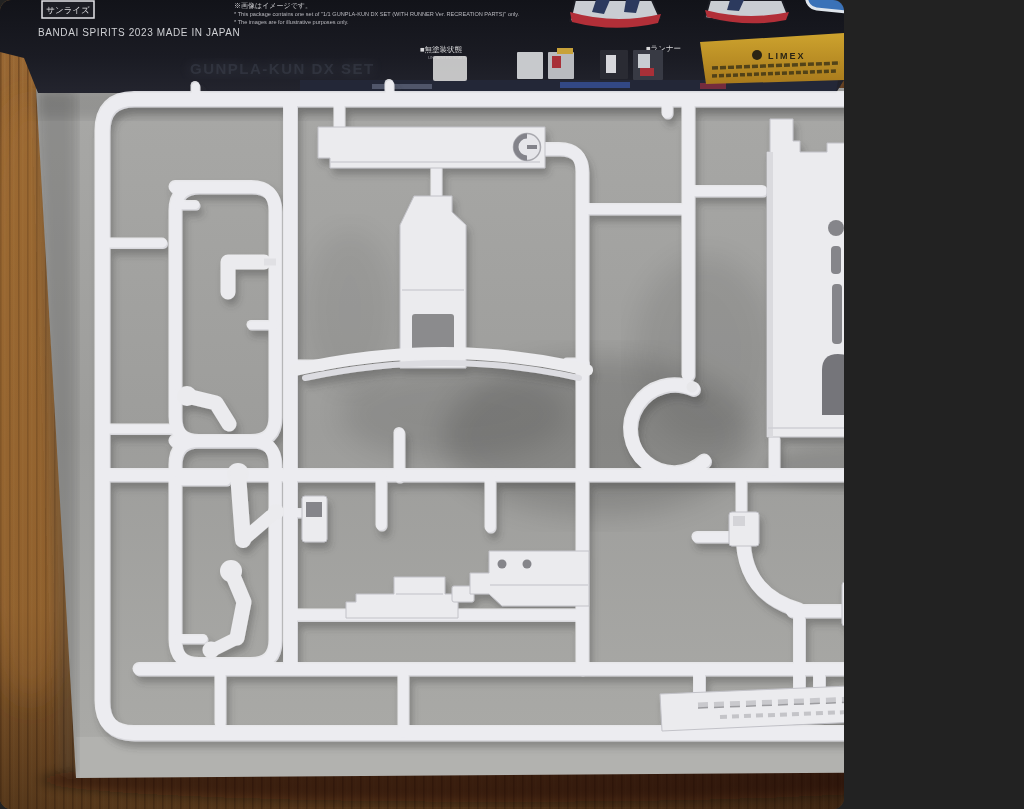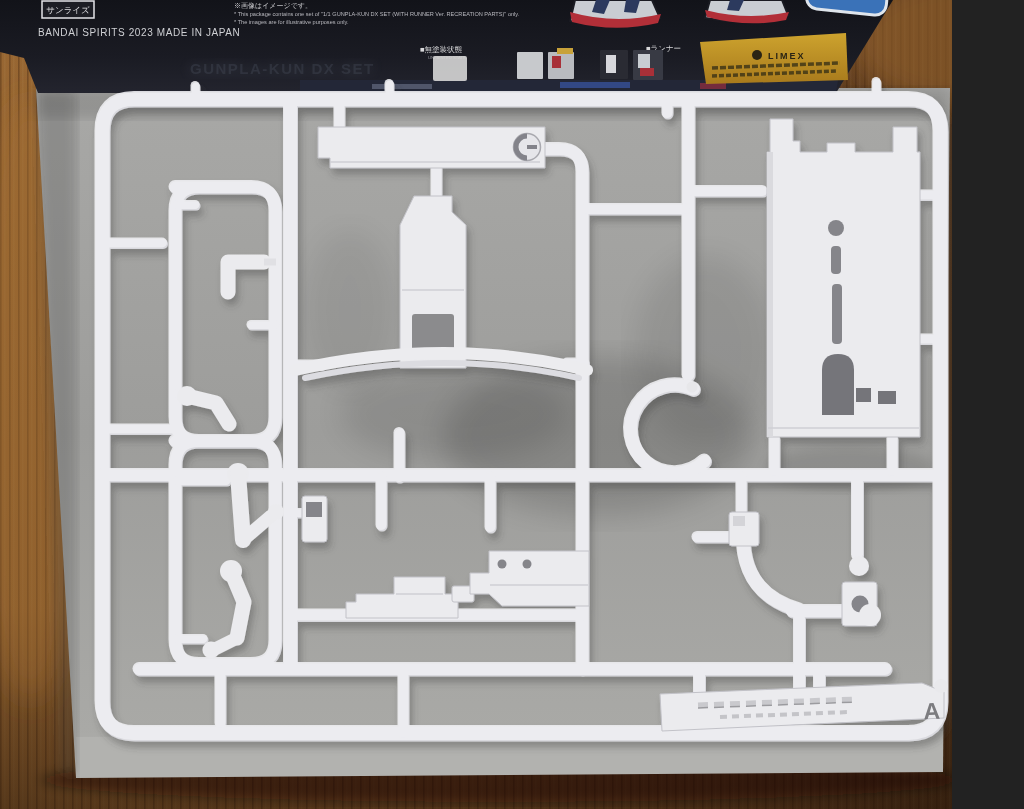--- a/index.html
+++ b/index.html
@@ -1,17 +1,17 @@
 <!DOCTYPE html>
 <html><head>
 <meta charset="utf-8">
 <style>
   html,body{margin:0;padding:0;background:#222;}
   body{font-family:"Liberation Sans", sans-serif;}
-  #stage{width:952px;height:809px;position:relative;overflow:hidden;}
+  #stage{width:844px;height:809px;position:relative;overflow:hidden;border-radius:11px;}
   svg text{font-family:"Liberation Sans", sans-serif;}
   .runner-stroke{fill:none;stroke:#d9d9de;stroke-linecap:round;stroke-linejoin:round;}
   .runner-hi{fill:none;stroke:#efeff2;stroke-linecap:round;stroke-linejoin:round;}
   .part{fill:#ebebee;stroke:#c2c2c8;stroke-width:1;}
   .part-detail{stroke:#cfcfd4;stroke-width:1.5;fill:none;}
   .hole{fill:#85858a;stroke:none;}
 </style>
 </head>
 <body>
 

